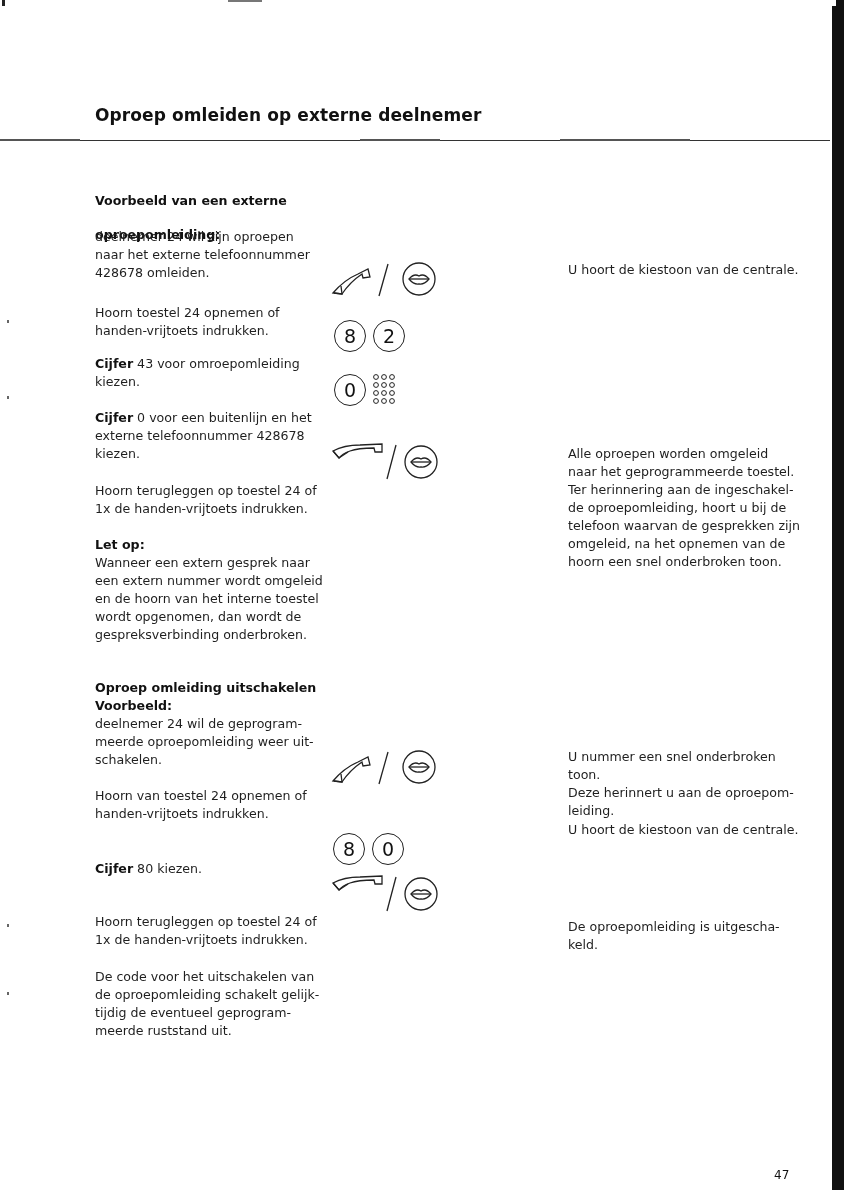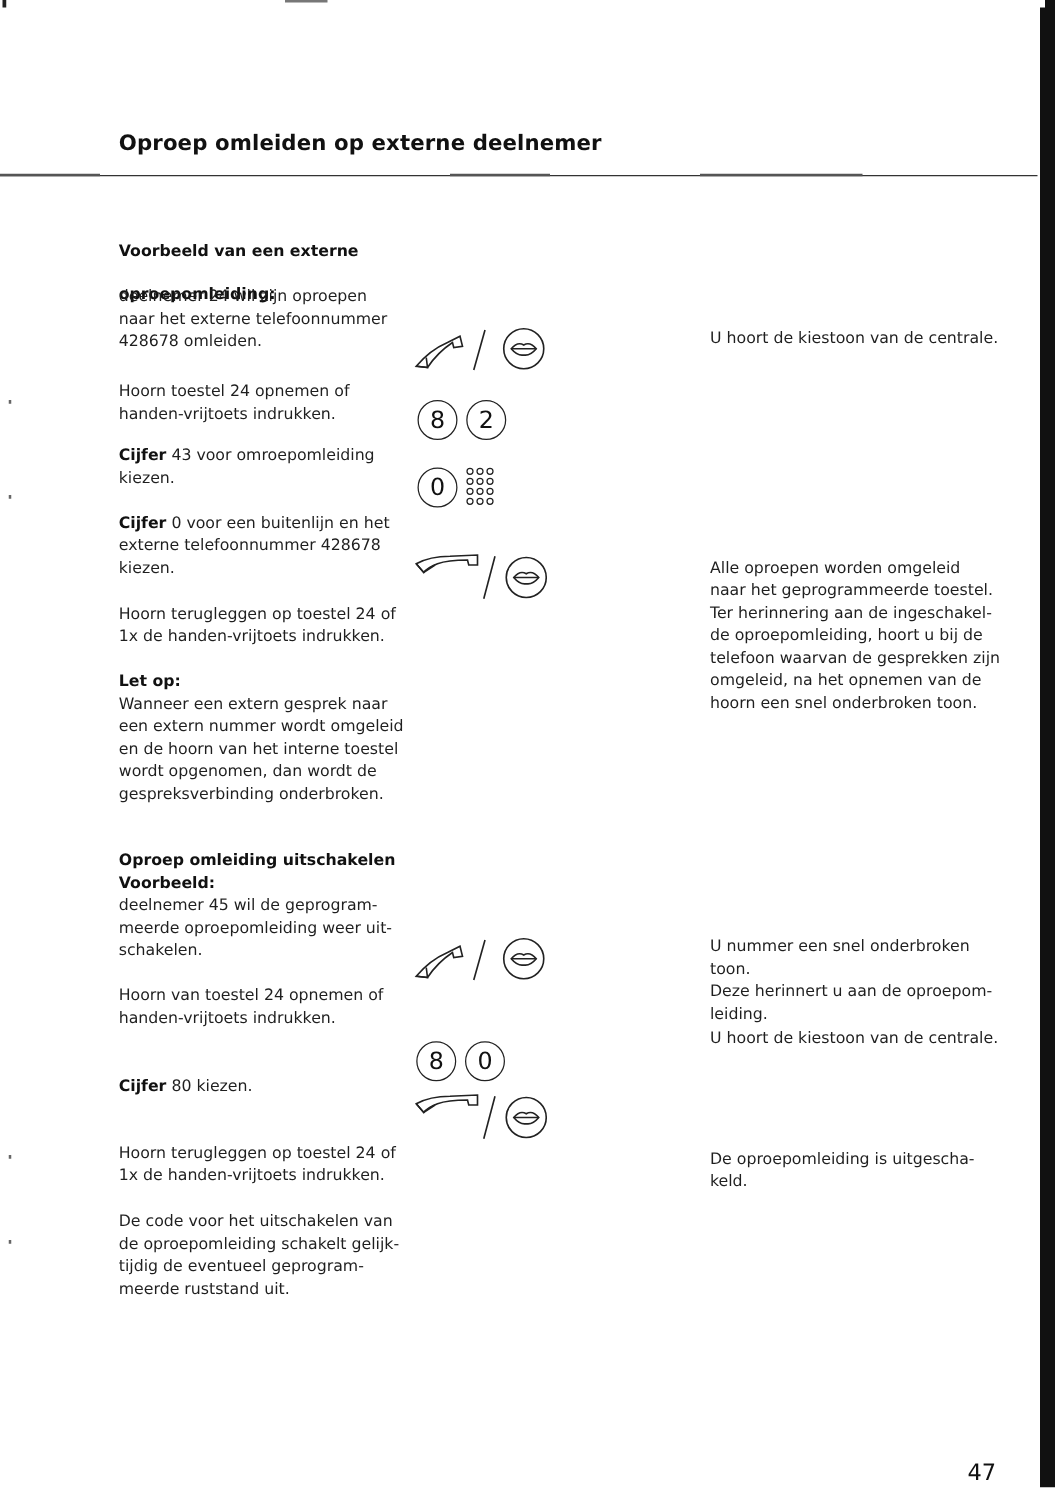--- a/index.html
+++ b/index.html
@@ -17,21 +17,21 @@
 
   .t { position: absolute; font-size: 12.6px; line-height: 18px; color: #1f1f1f; white-space: pre-line; }
   .col-l { left: 95px; width: 240px; margin-top: 39px; }
   .col-r { left: 568px; width: 240px; }
   b { font-weight: bold; color:#111; }
 
   .icon { position: absolute; }
   .key { position:absolute; width: 32px; height: 32px; border: 1.4px solid #222; border-radius: 50%;
          box-sizing: border-box; text-align:center; line-height: 30px; font-size: 19px; color:#111;
          font-family: "DejaVu Sans", sans-serif; }
-  .pagenum { position:absolute; left: 774px; top: 1168px; font-size: 18px; color:#111; }
+  .pagenum { position:absolute; left: 774px; top: 1168px; font-size: 12px; color:#111; }
 </style>
 </head>
 <body>
 
 <div class="corner-mark"></div>
 <div class="top-dash"></div>
 <div class="page-edge-right">
     <div class="notch"></div>
   </div>
 <div class="speck" style="left:7px;top:320px"></div>
@@ -113,21 +113,21 @@
 
 <div class="t col-l" style="top:497px"><b>Let op:</b></div>
 <div class="t col-l" style="top:515px">Wanneer een extern gesprek naar
 een extern nummer wordt omgeleid
 en de hoorn van het interne toestel
 wordt opgenomen, dan wordt de
 gespreksverbinding onderbroken.</div>
 
 <div class="t col-l" style="top:640px"><b>Oproep omleiding uitschakelen</b></div>
 <div class="t col-l" style="top:658px"><b>Voorbeeld:</b></div>
-<div class="t col-l" style="top:676px">deelnemer 45 wil de geprogram-
+<div class="t col-l" style="top:676px">deelnemer 24 wil de geprogram-
 meerde oproepomleiding weer uit-
 schakelen.</div>
 
 <div class="t col-l" style="top:748px">Hoorn van toestel 24 opnemen of
 handen-vrijtoets indrukken.</div>
 <svg class="icon" style="left:330px;top:748px" width="110" height="40" viewBox="0 0 110 40">
   <g fill="none" stroke="#222" stroke-width="1.3">
     <path d="M3 33 Q14 20 28 14 L38 9 L40 17 L33 18 L32 14 Q20 22 12 34 Z"></path>
     <path d="M4 33 L12 34 L11 26"></path>
     <line x1="58" y1="4" x2="49" y2="36"></line>

